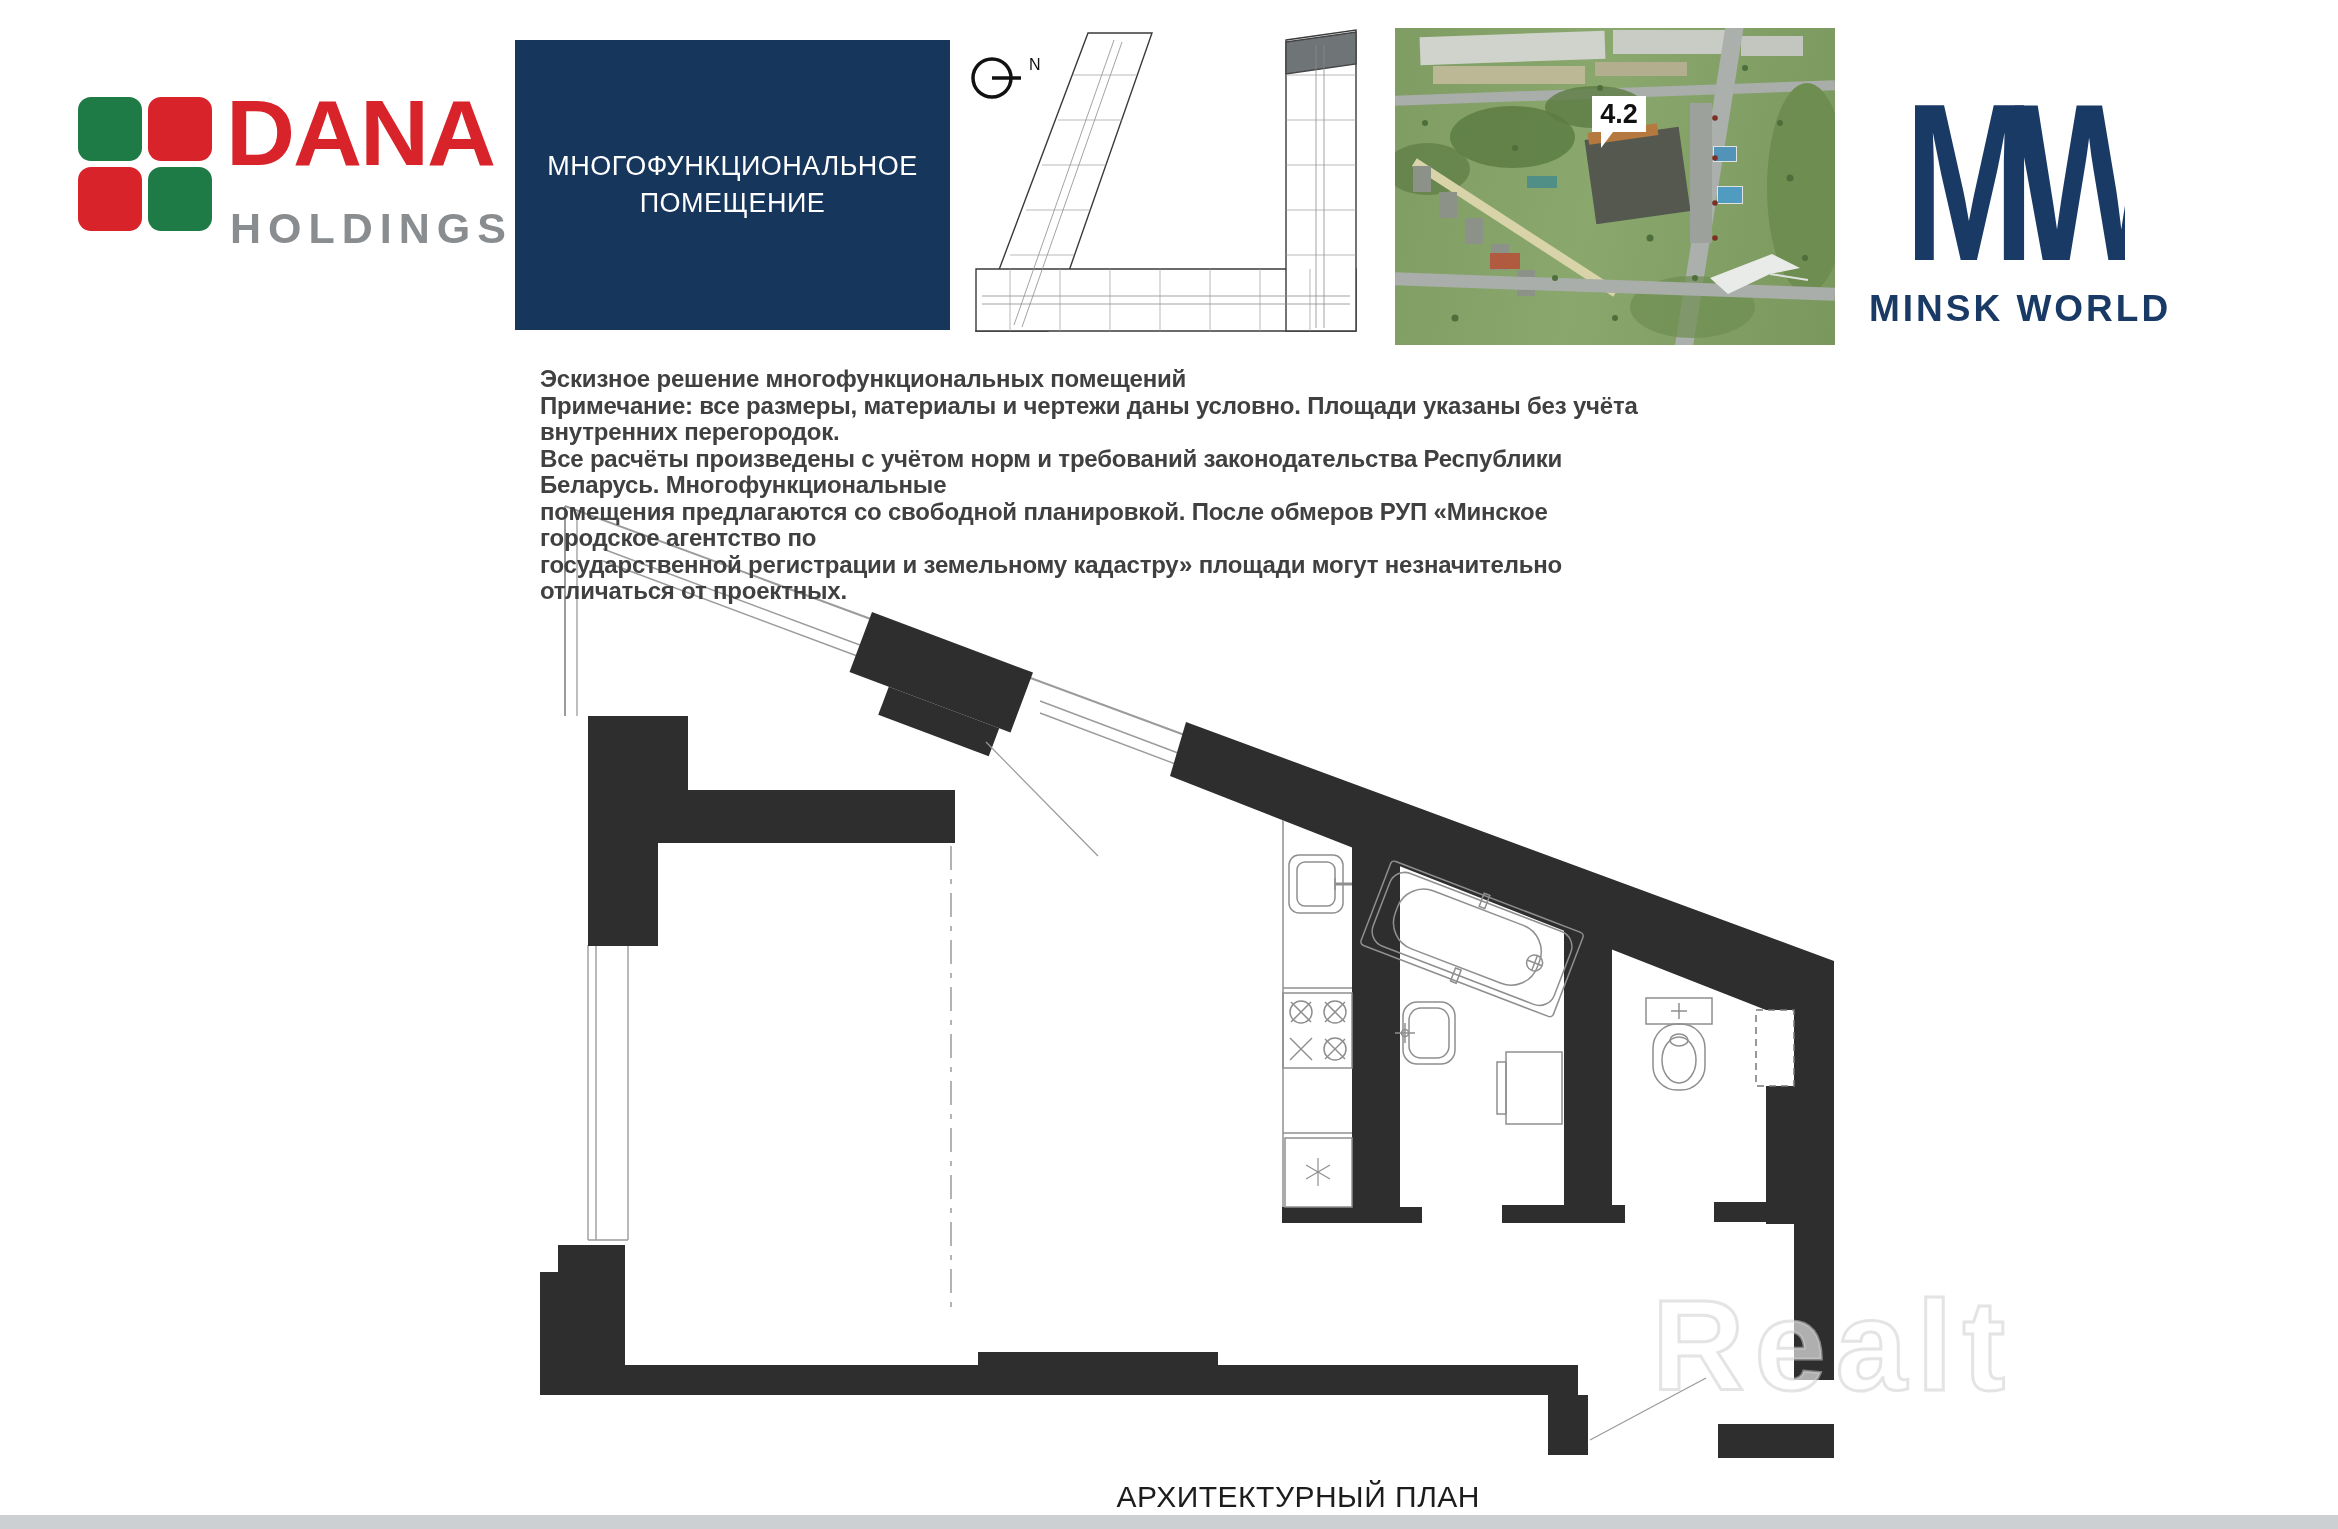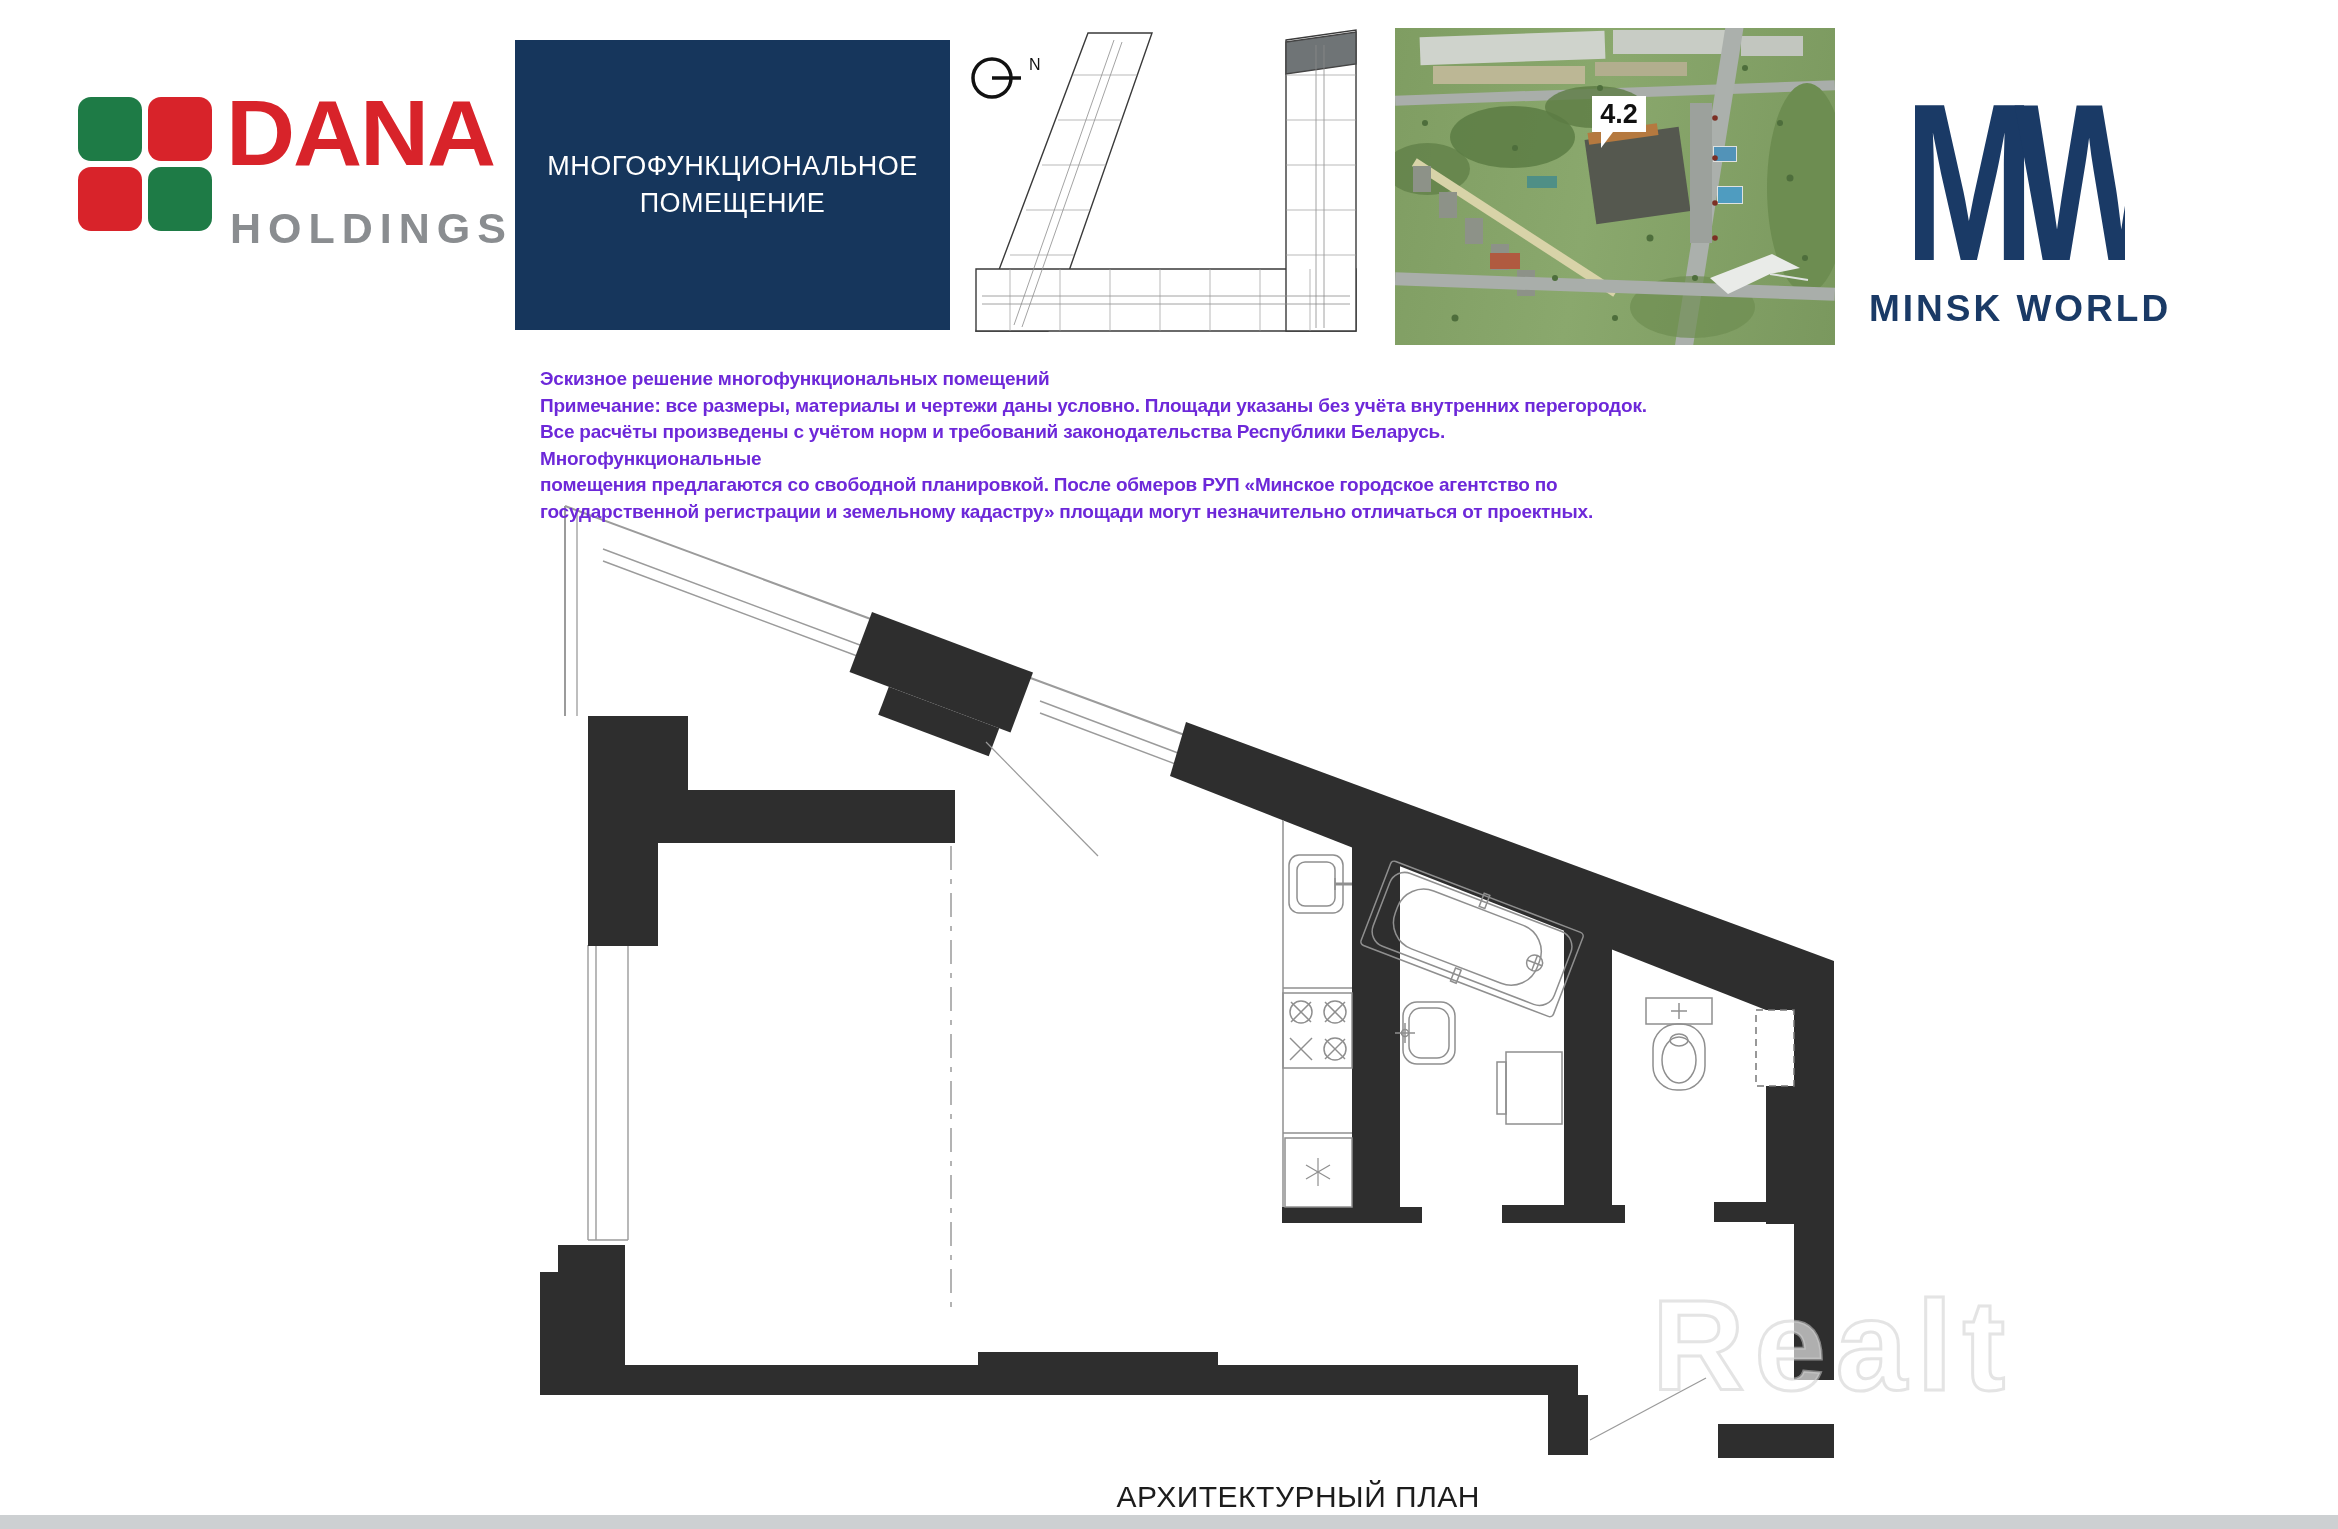--- a/index.html
+++ b/index.html
@@ -39,21 +39,21 @@
   .unit-pointer { left:206px; top:104px; width:0; height:0;
                   border-top:16px solid #ffffff; border-right:12px solid transparent; }
 
   
   .mw-logo { position:absolute; left:1915px; top:50px; width:210px; height:240px; }
   .mw-name { position:absolute; left:1845px; top:288px; width:350px; text-align:center;
              font-size:37px; font-weight:bold; letter-spacing:3px; }
 
   
   .notes { position:absolute; left:540px; top:366px; width:1120px;
-           font-size:19px; line-height:26.5px; font-weight:bold; color:#6d28d9; letter-spacing:-0.2px; }
+           font-size:24px; line-height:26.5px; font-weight:bold; color:#404040; letter-spacing:-0.2px; }
 
   
   .caption { position:absolute; left:880px; top:1480px; width:600px; text-align:right;
              font-size:30px; color:#1c1c1c; letter-spacing:0.5px; }
 
   
   .watermark { position:absolute; left:1652px; top:1272px; font-size:128px; font-weight:bold;
                letter-spacing:10px; color:rgba(255,255,255,0.62);
                -webkit-text-stroke:3px rgba(205,205,205,0.55); }
 

